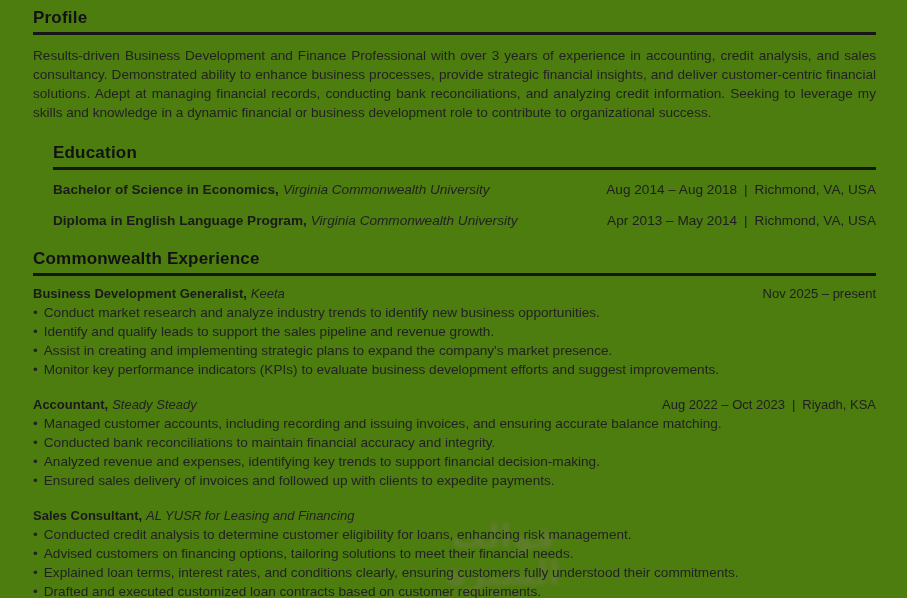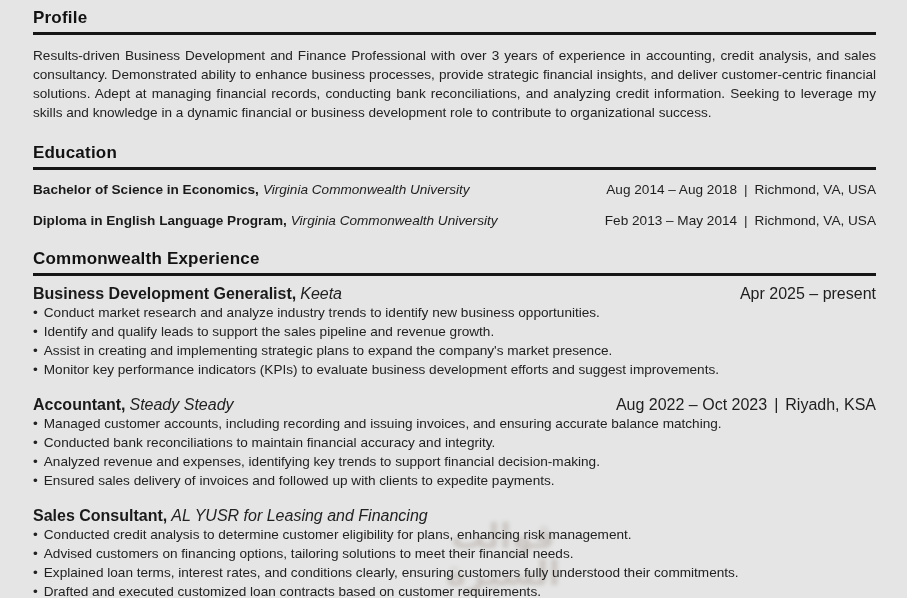--- a/index.html
+++ b/index.html
@@ -1,21 +1,21 @@
 <!DOCTYPE html>
 <html><head>
 <meta charset="utf-8">
 <style>
   html, body { margin: 0; padding: 0; background: #ffffff; }
   .page {
     position: relative;
     width: 907px;
     height: 598px;
     box-sizing: border-box;
-    background: #e5e5e5;
+    background: #4d7c0f;
     font-family: "Liberation Sans", "DejaVu Sans", sans-serif;
     color: #1e1e1e;
     overflow: hidden;
     padding: 8px 31px 0 33px;
   }
   .content { position: relative; z-index: 1; }
   .watermark {
     position: absolute;
     z-index: 0;
     left: 398px;
@@ -40,42 +40,42 @@
     border-bottom: 3px solid #161616;
     letter-spacing: 0.2px;
   }
   .profile-para {
     margin: 11px 0 4px 0;
     font-size: 13.6px;
     line-height: 19px;
     text-align: justify;
     color: #222222;
   }
-  .sec-education { margin-top: 21px; }
+  .sec-education { margin-top: 21px; margin-left: 20px; }
   .sec-experience { margin-top: 19px; }
   .edu-row {
     display: flex;
     justify-content: space-between;
     align-items: center;
     font-size: 13.6px;
     line-height: 19px;
     margin-top: 12px;
   }
   .edu-row.first { margin-top: 10px; }
   .bold-name { font-weight: 700; color: #1a1a1a; }
   .italic-name { font-style: italic; margin-left: 4px; color: #222222; }
   .right-meta { white-space: nowrap; color: #1e1e1e; }
   .sep { margin: 0 7px; }
   .job { margin-top: 16px; }
   .job.first { margin-top: 8px; }
   .job-head {
     display: flex;
     justify-content: space-between;
     align-items: flex-start;
-    font-size: 16px;
+    font-size: 13px;
     line-height: 19px;
   }
   .bullets { margin: 0; }
   .bullet {
     display: flex;
     font-size: 13.6px;
     line-height: 19px;
     color: #222222;
   }
   .bullet .bm { margin-right: 6px; flex: 0 0 auto; }
@@ -104,35 +104,35 @@
         <div class="right-meta">
           <span>Aug 2014 – Aug 2018</span><span class="sep">|</span><span>Richmond, VA, USA</span>
         </div>
       </div>
 
       <div class="edu-row">
         <div>
           <span class="bold-name">Diploma in English Language Program,</span><span class="italic-name">Virginia Commonwealth University</span>
         </div>
         <div class="right-meta">
-          <span>Feb 2013 – May 2014</span><span class="sep">|</span><span>Richmond, VA, USA</span>
+          <span>Apr 2013 – May 2014</span><span class="sep">|</span><span>Richmond, VA, USA</span>
         </div>
       </div>
     </section>
 
     <section class="sec-experience">
       <h2 class="section-heading">Commonwealth Experience</h2>
 
       <div class="job first">
         <div class="job-head">
           <div>
             <span class="bold-name">Business Development Generalist,</span><span class="italic-name">Keeta</span>
           </div>
           <div class="right-meta">
-            <span>Apr 2025 – present</span>
+            <span>Nov 2025 – present</span>
           </div>
         </div>
         <div class="bullets">
           <div class="bullet">
               <span class="bm">•</span>
               <span>Conduct market research and analyze industry trends to identify new business opportunities.</span>
             </div>
           <div class="bullet">
               <span class="bm">•</span>
               <span>Identify and qualify leads to support the sales pipeline and revenue growth.</span>
@@ -179,21 +179,21 @@
 
       <div class="job">
         <div class="job-head">
           <div>
             <span class="bold-name">Sales Consultant,</span><span class="italic-name">AL YUSR for Leasing and Financing</span>
           </div>
         </div>
         <div class="bullets">
           <div class="bullet">
               <span class="bm">•</span>
-              <span>Conducted credit analysis to determine customer eligibility for plans, enhancing risk management.</span>
+              <span>Conducted credit analysis to determine customer eligibility for loans, enhancing risk management.</span>
             </div>
           <div class="bullet">
               <span class="bm">•</span>
               <span>Advised customers on financing options, tailoring solutions to meet their financial needs.</span>
             </div>
           <div class="bullet">
               <span class="bm">•</span>
               <span>Explained loan terms, interest rates, and conditions clearly, ensuring customers fully understood their commitments.</span>
             </div>
           <div class="bullet">

